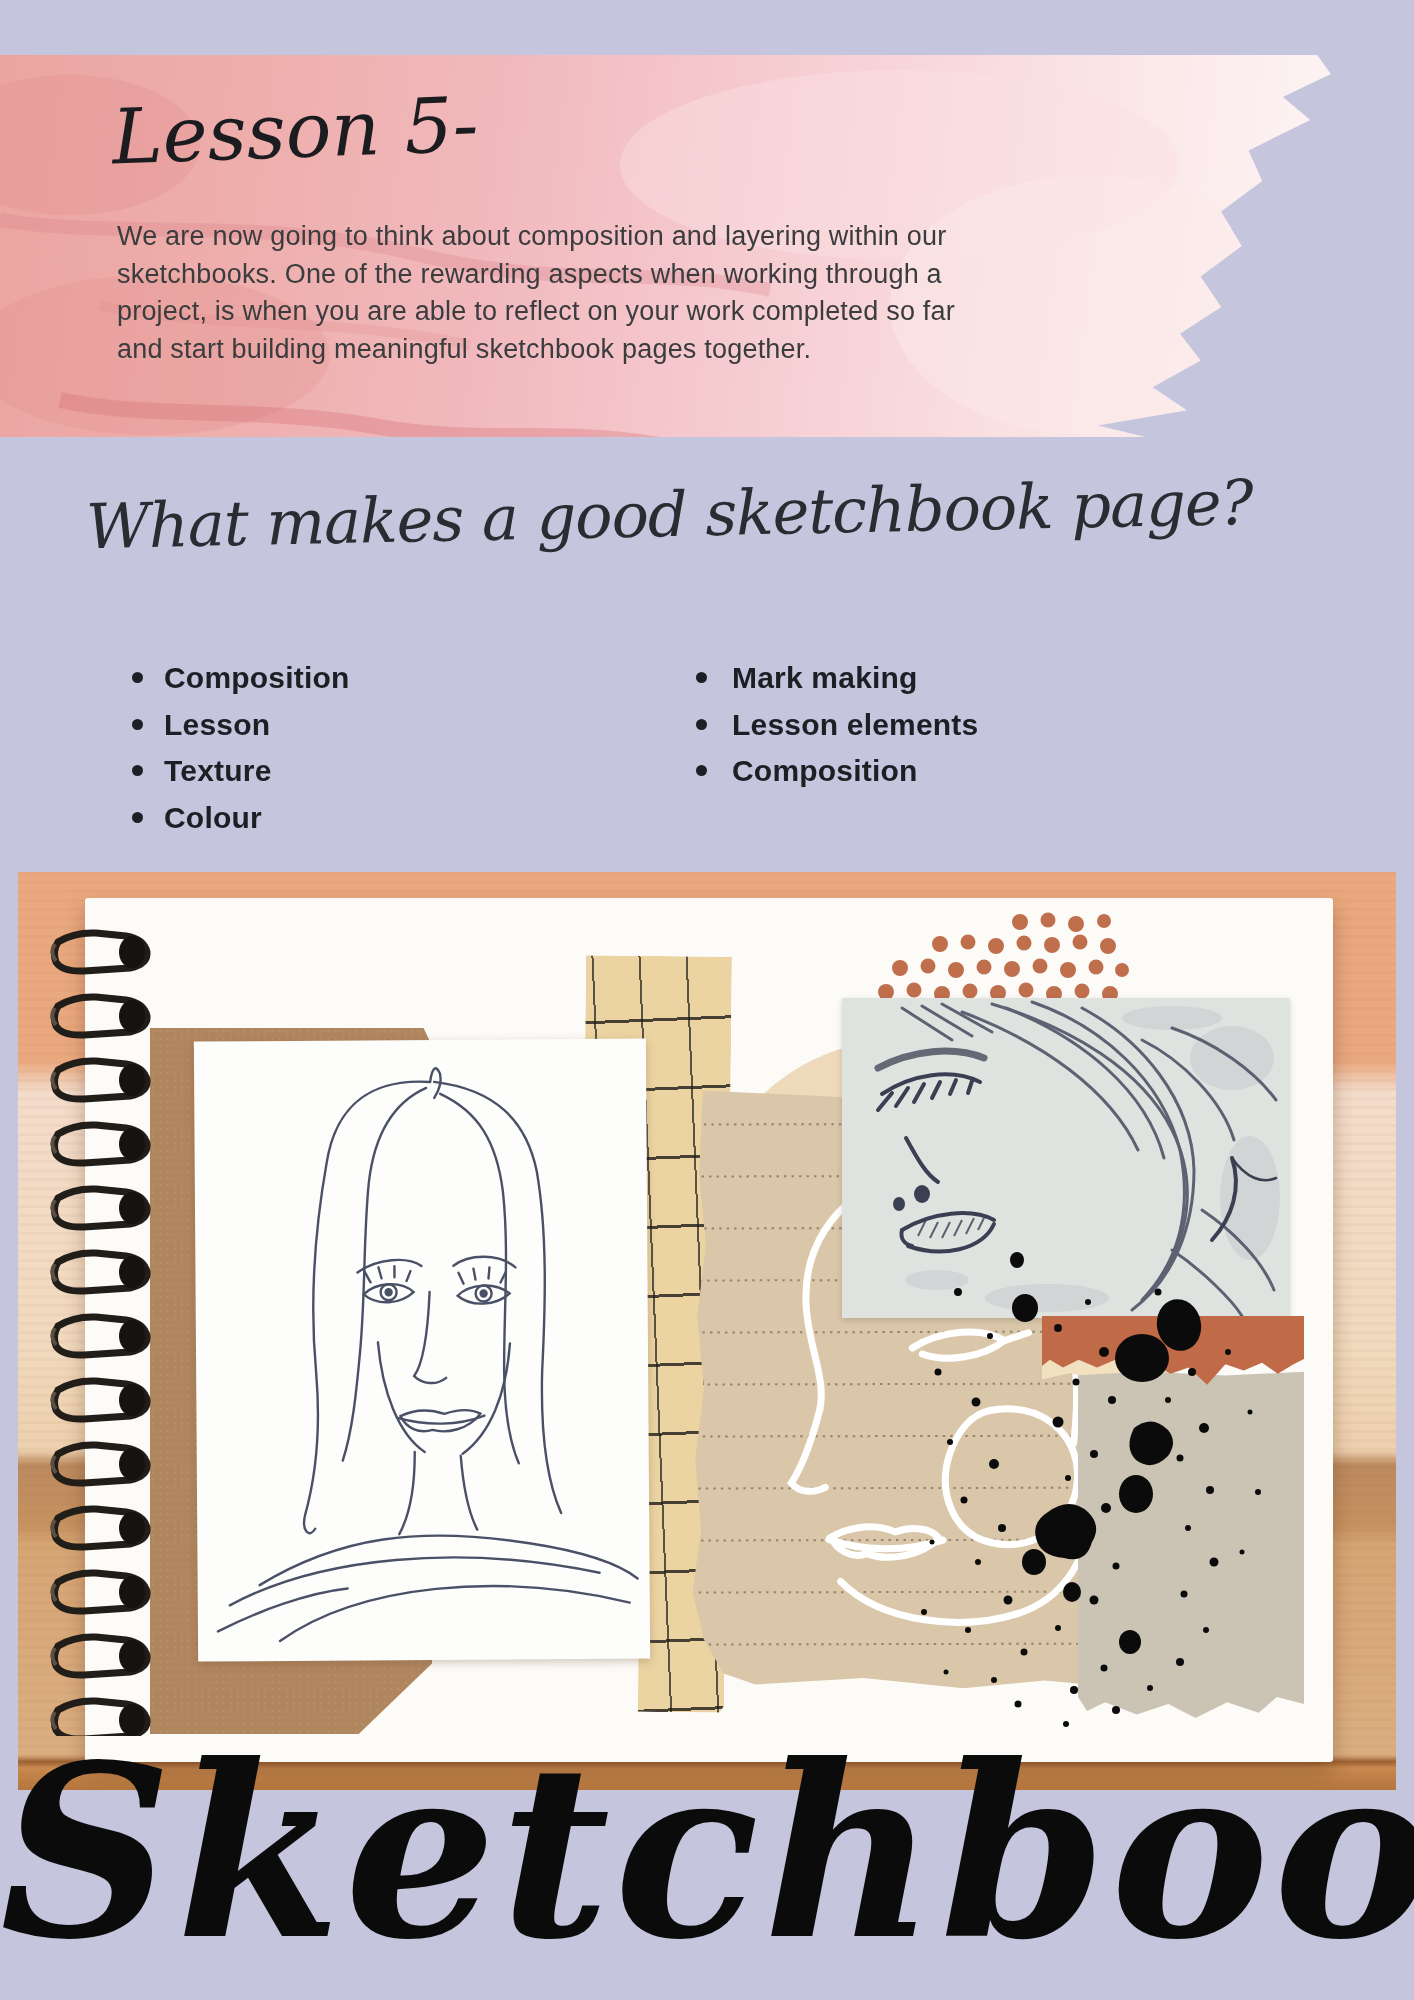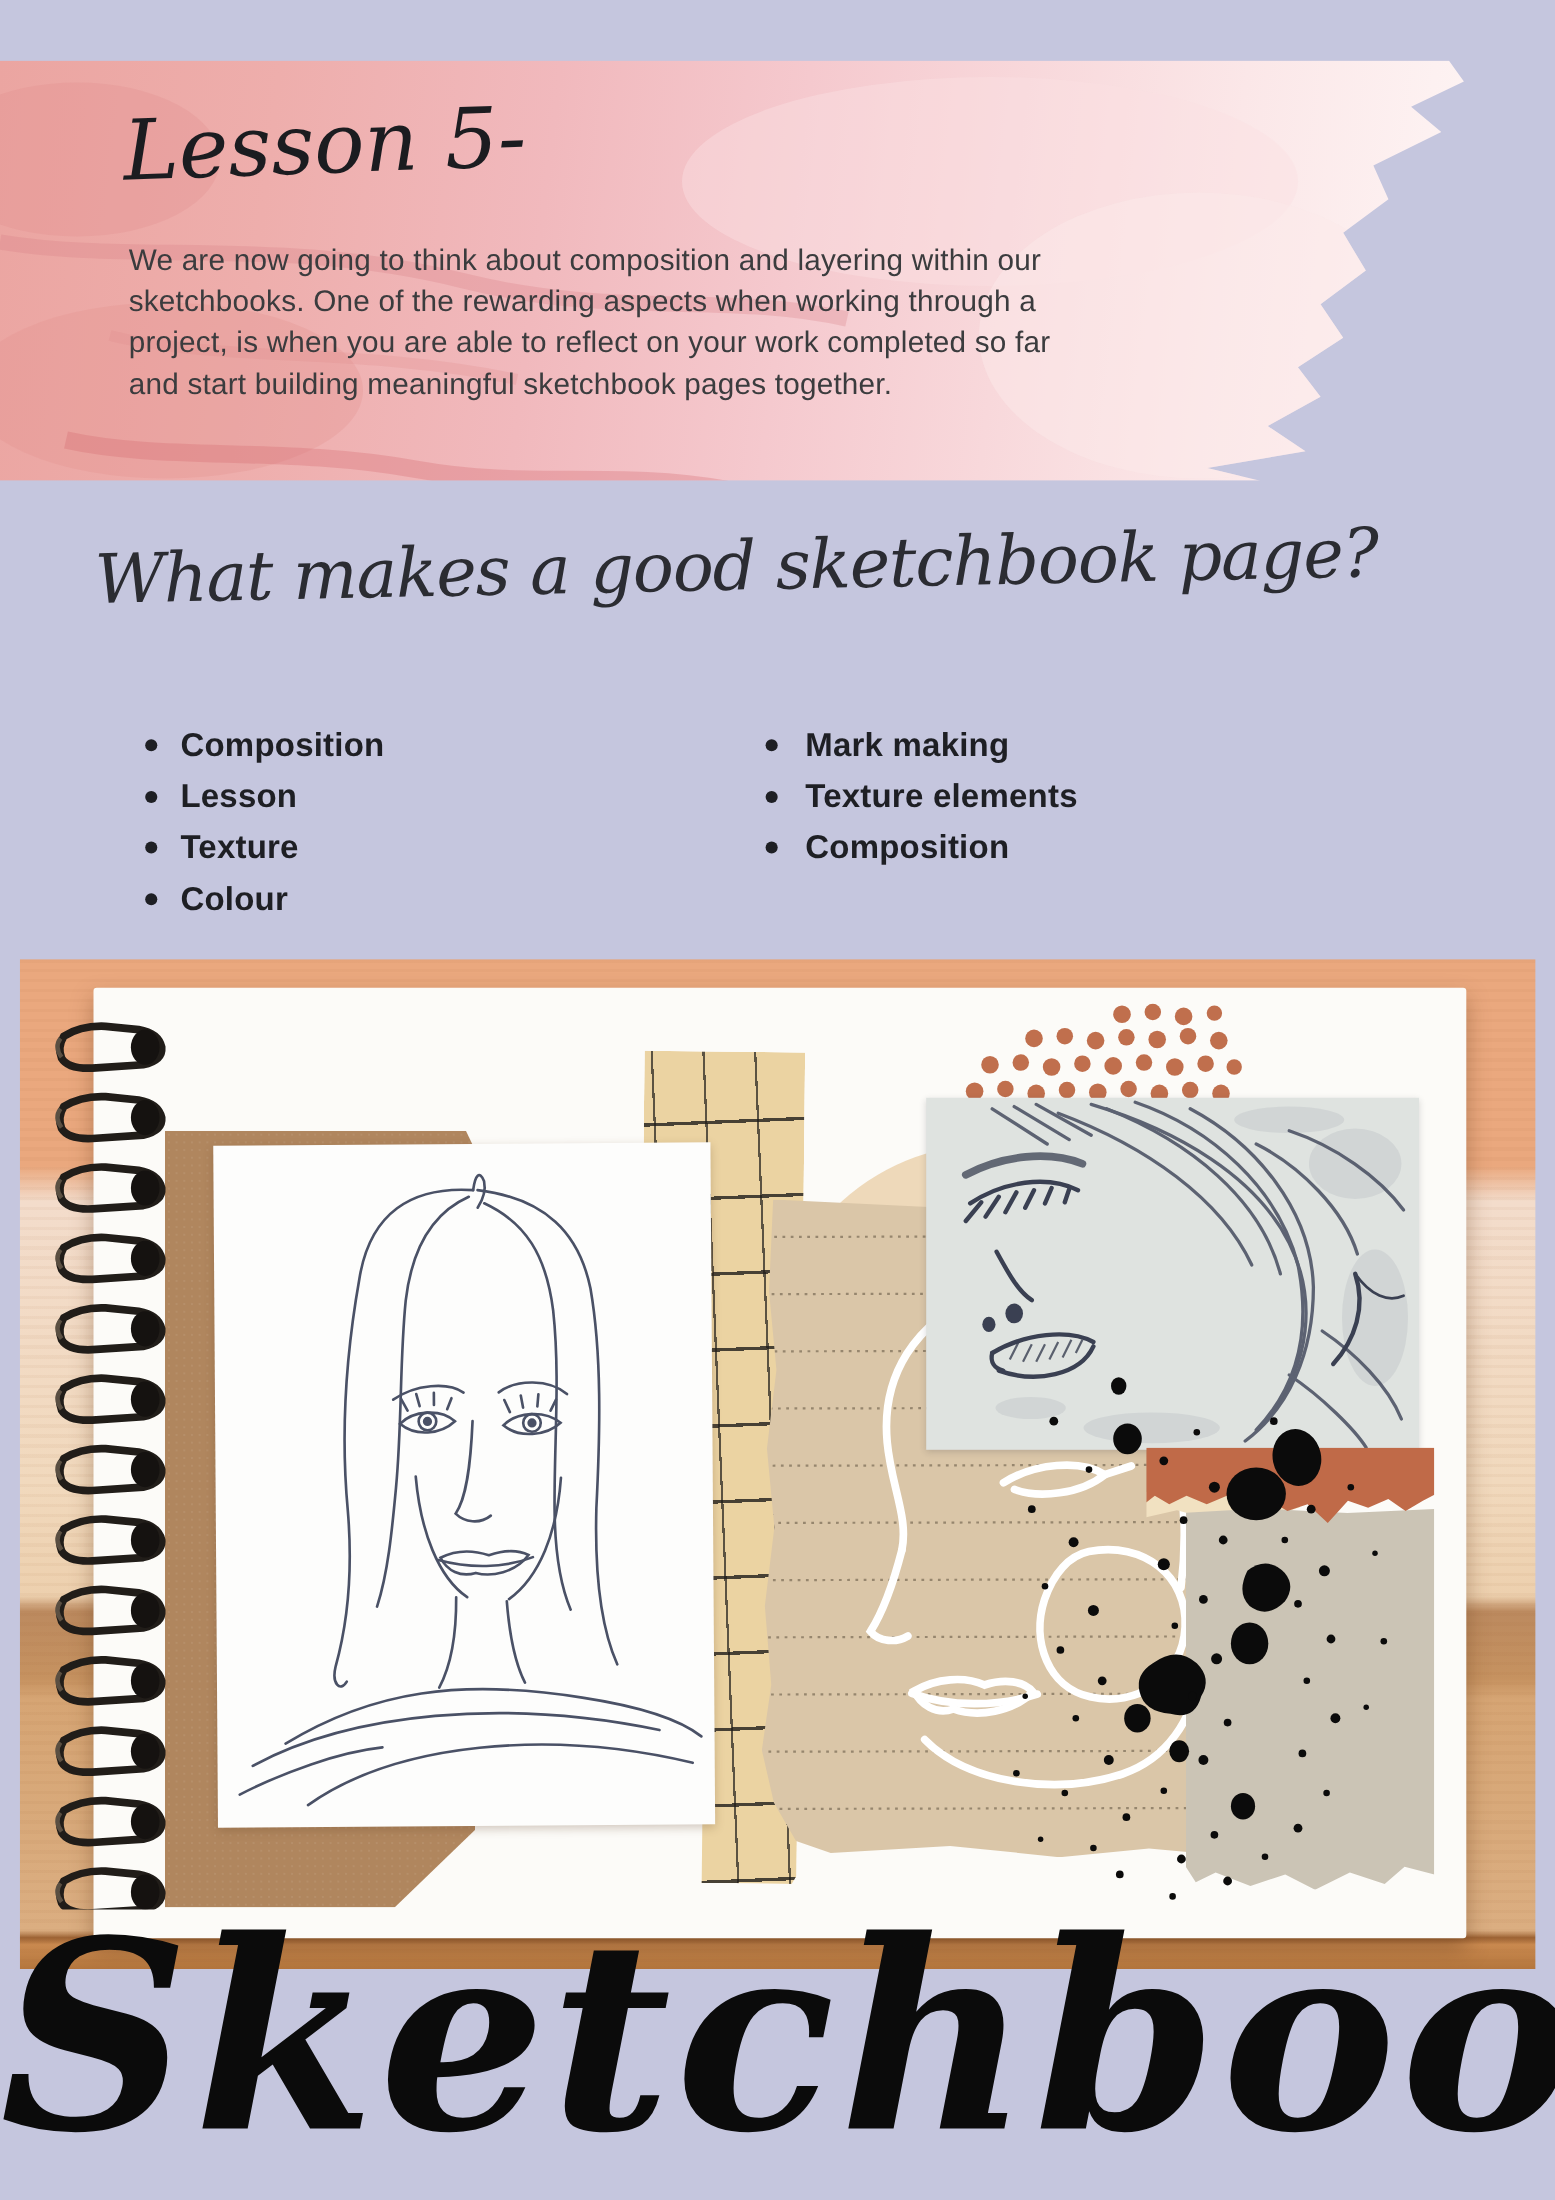--- a/index.html
+++ b/index.html
@@ -130,21 +130,21 @@
 
 <ul class="abs bullet-col bullets-left">
   <li><span class="dot"></span><span>Composition</span></li>
   <li><span class="dot"></span><span>Lesson</span></li>
   <li><span class="dot"></span><span>Texture</span></li>
   <li><span class="dot"></span><span>Colour</span></li>
 </ul>
 
 <ul class="abs bullet-col bullets-right">
   <li><span class="dot"></span><span>Mark making</span></li>
-  <li><span class="dot"></span><span>Texture elements</span></li>
+  <li><span class="dot"></span><span>Lesson elements</span></li>
   <li><span class="dot"></span><span>Composition</span></li>
 </ul>
 
 <div class="abs photo">
   <div class="abs wood"></div>
 
   <div class="abs sheet-page"></div>
   <div class="abs beige-circle"></div>
   <div class="abs kraft-paper"></div>
   <div class="abs graph-paper"></div>

